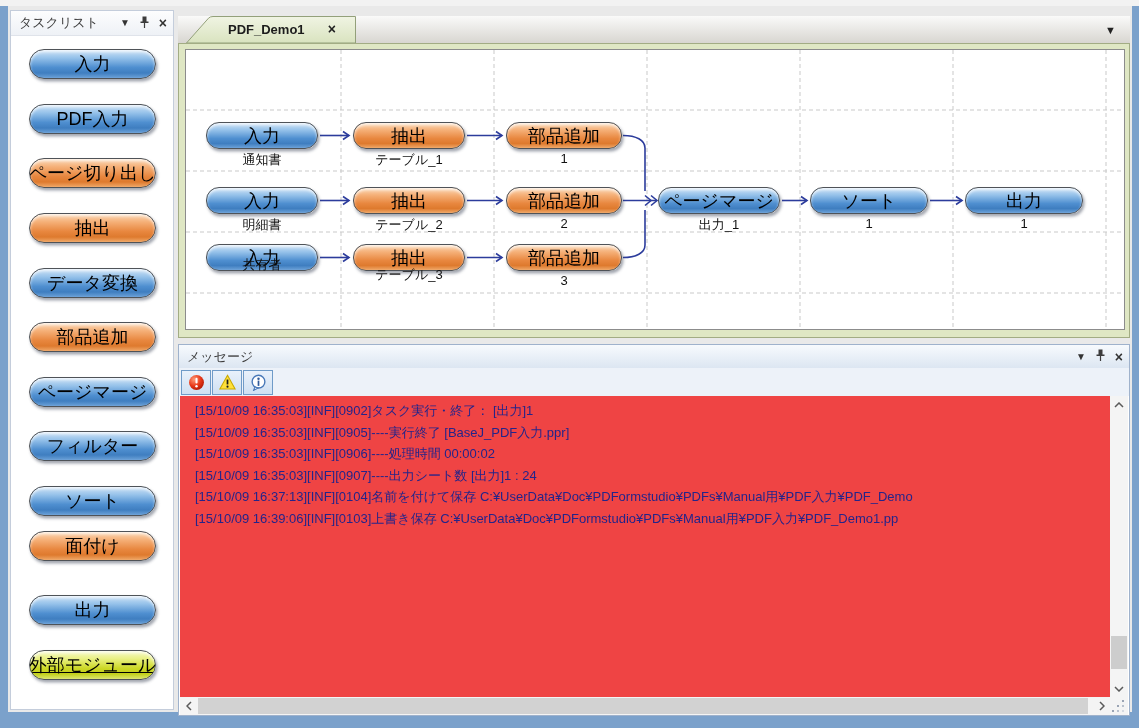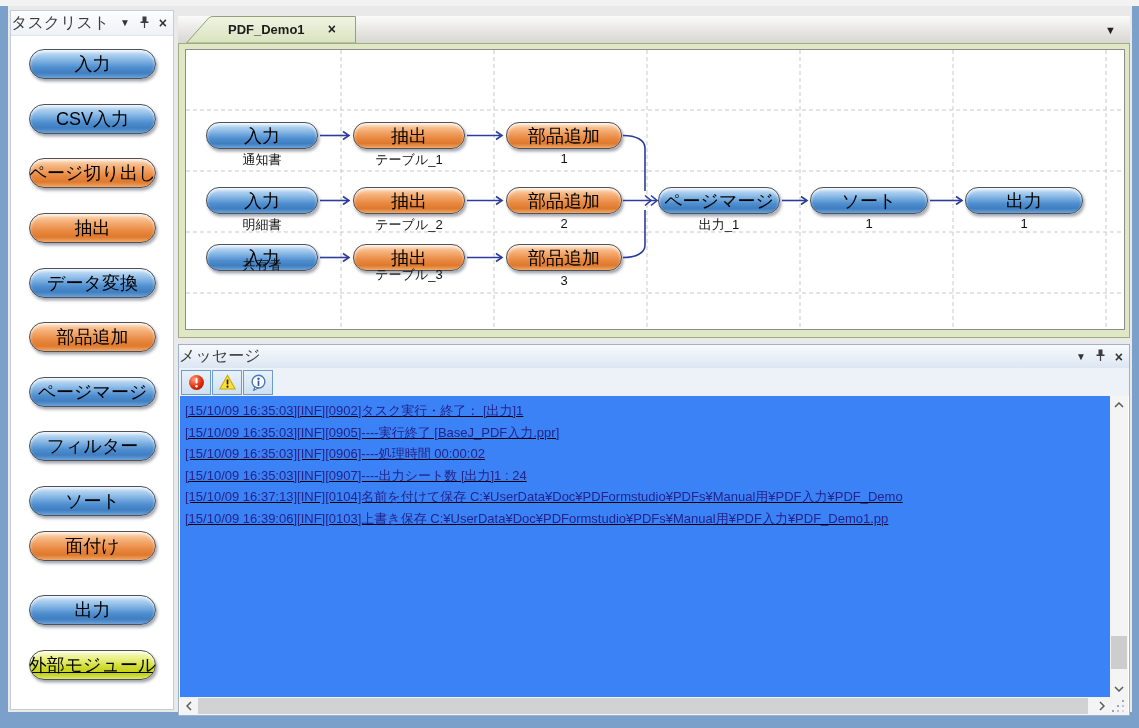--- a/index.html
+++ b/index.html
@@ -4,21 +4,21 @@
 <style>
   html,body{margin:0;padding:0;}
   body{font-family:"Liberation Sans", sans-serif; background:#555;}
   .screen{position:relative;width:1139px;height:728px;background:#7ba1cb;overflow:hidden;}
   .topstrip{position:absolute;left:0;top:0;width:1139px;height:6px;background:#f2f2f2;}
   .workspace{position:absolute;left:8px;top:6px;width:1124px;height:706px;background:#e9e9e9;}
 
   
   .sidebar{position:absolute;left:2px;top:4px;width:164px;height:700px;background:#ffffff;border:1px solid #c4cddb;box-sizing:border-box;}
   .panel-titlebar{position:relative;height:24px;display:flex;align-items:center;background:linear-gradient(180deg,#fdfdfe,#eef1f6);border-bottom:1px solid #dfe3ea;}
-  .panel-title{font-size:16px;color:#3c3c3c;text-align:center;}
+  .panel-title{font-size:13px;color:#3c3c3c;padding-left:8px;text-align:center;}
   .tb-icons{position:absolute;right:6px;top:0;height:100%;display:flex;align-items:center;gap:9px;}
   .icon-btn{font-size:10px;color:#333;cursor:default;line-height:1;}
   .icon-x{font-size:14px;font-weight:bold;color:#333;}
 
   
   .pill{position:absolute;display:flex;align-items:center;justify-content:center;
     border-radius:15px;font-size:18px;color:#000;border:1px solid #4f5358;
     box-shadow:1.5px 2.5px 3px rgba(50,60,80,.45), inset 0 2px 3px rgba(255,255,255,.75);
     box-sizing:border-box;white-space:nowrap;overflow:hidden;}
   .pill-blue{background:linear-gradient(180deg,#cfe3f6 0%,#96c2ea 28%,#4f8fd0 62%,#3f7ec0 82%,#6ba1d8 100%);}
@@ -38,21 +38,21 @@
   .canvas{position:absolute;left:6px;top:5px;width:938px;height:279px;background:#ffffff;border:1px solid #8c8c8c;}
   .canvas svg{position:absolute;left:0;top:0;}
   .node-pill{border-radius:13px;}
   .node-label{position:absolute;text-align:center;font-size:13px;color:#111;white-space:nowrap;}
 
   .msg-panel{position:absolute;left:0;top:334px;width:952px;height:372px;background:#ffffff;border:1px solid #9fb2cc;box-sizing:border-box;}
   .msg-titlebar{height:23px;background:linear-gradient(180deg,#f7fafd,#dce6f2);border-bottom:1px solid #c8d4e4;}
   .msg-toolbar{position:absolute;left:0;top:23px;width:100%;height:28px;background:#edf2f9;}
   .tool-btn{position:absolute;top:2px;width:30px;height:25px;background:linear-gradient(180deg,#e9f1fb,#cfe0f2);
     border:1px solid #6f9bc8;box-sizing:border-box;display:flex;align-items:center;justify-content:center;}
-  .log{position:absolute;left:1px;top:51px;width:931px;height:301px;background:#3b82f6;overflow:hidden;padding:4px 0 0 5px;box-sizing:border-box;text-decoration:underline;}
+  .log{position:absolute;left:1px;top:51px;width:931px;height:301px;background:#ef4444;overflow:hidden;padding:4px 0 0 15px;box-sizing:border-box;}
   .log-line{font-size:13px;line-height:21.6px;color:#24248a;white-space:pre;}
 
   
   .vscroll{position:absolute;left:931px;top:51px;width:18px;height:301px;background:#f4f4f4;}
   .vthumb{position:absolute;left:1px;top:240px;width:16px;height:33px;background:#cdcdcd;}
   .sbtn{position:absolute;display:flex;align-items:center;justify-content:center;width:18px;height:17px;}
   .hscroll{position:absolute;left:1px;top:352px;width:930px;height:18px;background:#f4f4f4;}
   .hthumb{position:absolute;left:18px;top:1px;width:890px;height:16px;background:#d2d2d2;}
   .grip{position:absolute;left:931px;top:352px;width:18px;height:18px;background:#f4f4f4;}
   .grip i{position:absolute;width:2px;height:2px;background:#9aa4b4;
@@ -75,21 +75,21 @@
             <svg width="11" height="13" viewBox="0 0 11 13">
                 <path d="M3.5 0.5 h4 v5 h2 v1.4 H1.5 V5.5 h2 Z" fill="#3c3c3c"></path>
                 <rect x="4.9" y="7" width="1.2" height="5" fill="#3c3c3c"></rect>
               </svg>
           </span>
           <span class="icon-btn icon-x">×</span>
         </span>
       </div>
       <div>
           <div class="pill pill-blue sb-pill" style="top: 38px;">入力</div>
-          <div class="pill pill-blue sb-pill" style="top: 93px;">CSV入力</div>
+          <div class="pill pill-blue sb-pill" style="top: 93px;">PDF入力</div>
           <div class="pill pill-orange sb-pill" style="top: 147px;">ページ切り出し</div>
           <div class="pill pill-orange sb-pill" style="top: 202px;">抽出</div>
           <div class="pill pill-blue sb-pill" style="top: 257px;">データ変換</div>
           <div class="pill pill-orange sb-pill" style="top: 311px;">部品追加</div>
           <div class="pill pill-blue sb-pill" style="top: 366px;">ページマージ</div>
           <div class="pill pill-blue sb-pill" style="top: 420px;">フィルター</div>
           <div class="pill pill-blue sb-pill" style="top: 475px;">ソート</div>
           <div class="pill pill-orange sb-pill" style="top: 520px;">面付け</div>
           <div class="pill pill-blue sb-pill" style="top: 584px;">出力</div>
           <div class="pill pill-yellow sb-pill" style="top: 639px; text-decoration: underline;">外部モジュール</div>

